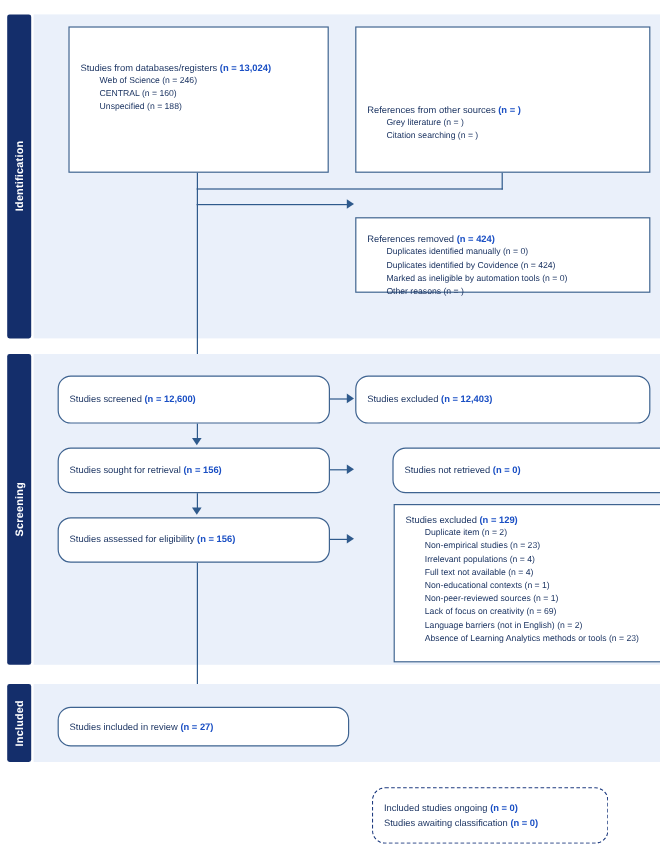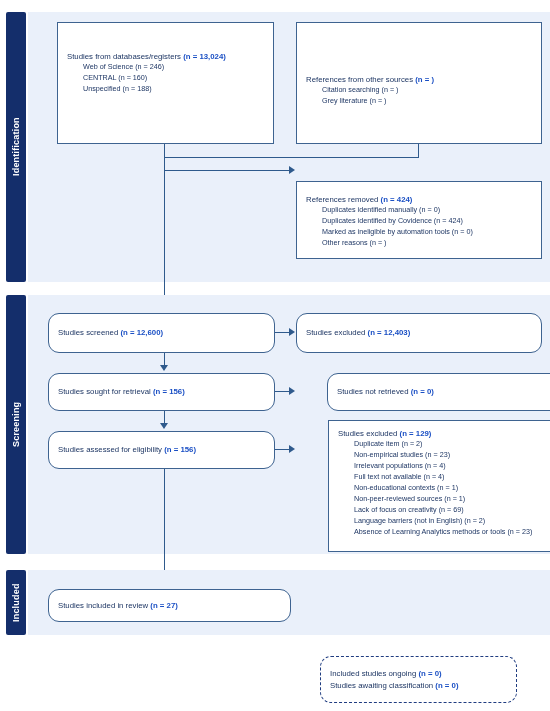--- a/index.html
+++ b/index.html
@@ -53,30 +53,30 @@
       <div class="box-title">
         <span>Studies from databases/registers </span><span class="n">(n = 13,024)</span>
       </div>
       <div class="sub">Web of Science (n = 246)</div>
       <div class="sub">CENTRAL (n = 160)</div>
       <div class="sub">Unspecified (n = 188)</div>
     </div>
   </div>
 
   <div class="box" style="left:296px;top:22px;width:246px;height:122px;">
-    <div style="margin-top:44px;">
+    <div style="margin-top:56px;">
       <div class="box-title">
         <span>References from other sources </span><span class="n">(n = )</span>
       </div>
+      <div class="sub">Grey literature (n = )</div>
       <div class="sub">Citation searching (n = )</div>
-      <div class="sub">Grey literature (n = )</div>
     </div>
   </div>
 
-  <div class="box" style="left:296px;top:181px;width:246px;height:78px;">
+  <div class="box" style="left:296px;top:181px;width:246px;height:63px;">
     <div style="margin-top:5px;">
       <div class="box-title">
         <span>References removed </span><span class="n">(n = 424)</span>
       </div>
       <div class="sub">Duplicates identified manually (n = 0)</div>
       <div class="sub">Duplicates identified by Covidence (n = 424)</div>
       <div class="sub">Marked as ineligible by automation tools (n = 0)</div>
       <div class="sub">Other reasons (n = )</div>
     </div>
   </div>
@@ -157,21 +157,21 @@
   <div class="band" style="left:6px;top:570px;width:20px;height:65px;">
     <span class="band-label">Included</span>
   </div>
 
   <div class="box vcenter" style="left:48px;top:589px;width:243px;height:33px;">
     <div class="plain">
       <span>Studies included in review </span><span class="n">(n = 27)</span>
     </div>
   </div>
 
-  <div class="box dashed vcenter" style="left:320px;top:656px;width:197px;height:47px;">
+  <div class="box dashed vcenter" style="left:310px;top:656px;width:197px;height:47px;">
     <div class="plain">
       <span>Included studies ongoing </span><span class="n">(n = 0)</span>
     </div>
     <div class="plain">
       <span>Studies awaiting classification </span><span class="n">(n = 0)</span>
     </div>
   </div>
 
 </div>
 

